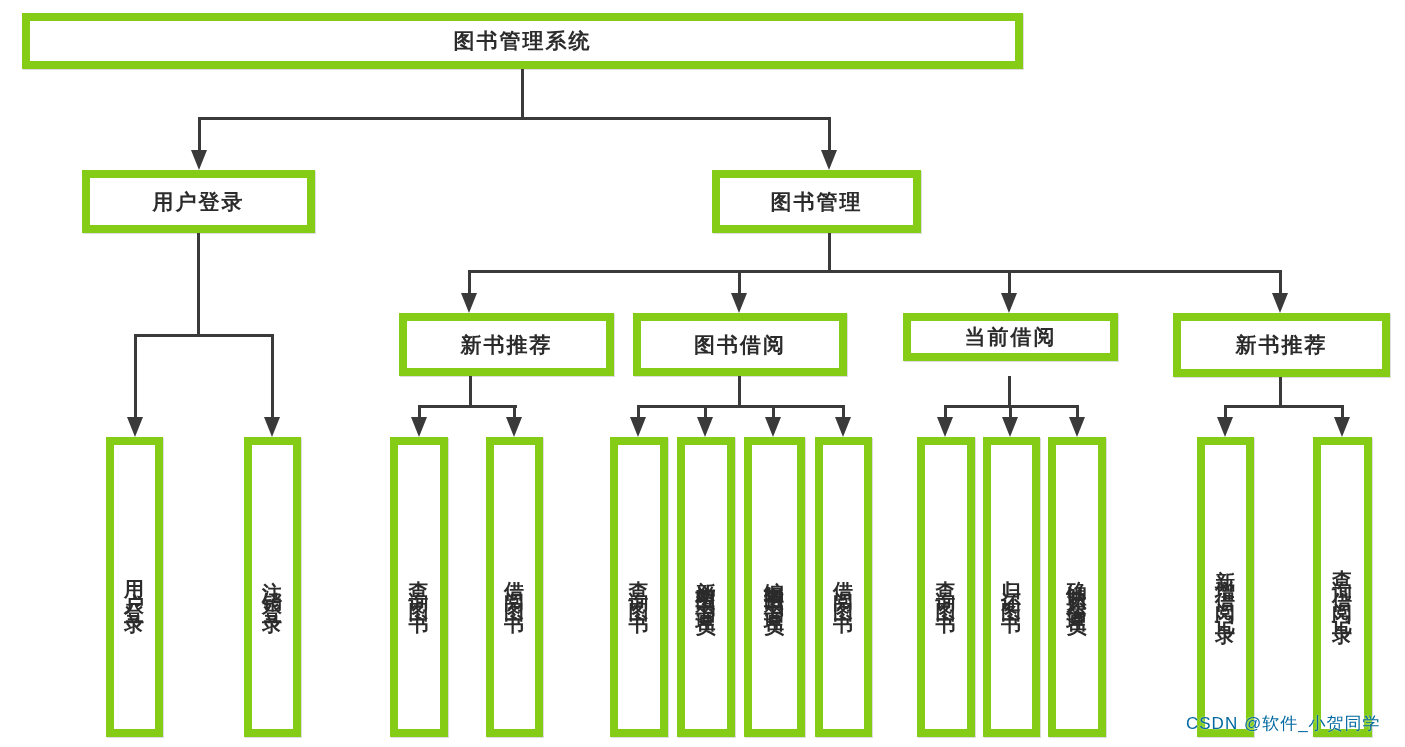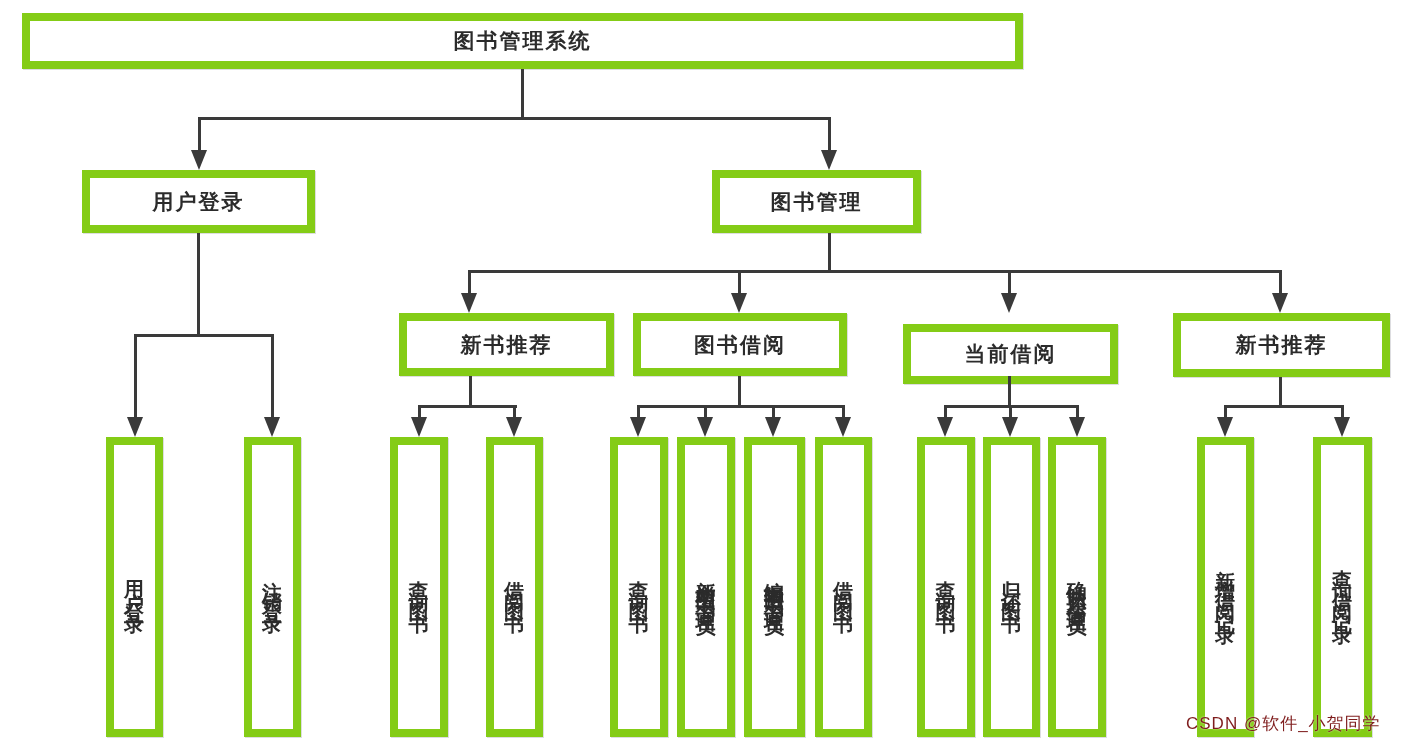--- a/index.html
+++ b/index.html
@@ -28,21 +28,21 @@
   .v,.h{position:absolute;background:#3a3a3a;}
   .v{width:3px;}
   .h{height:3px;}
   .ah{
     position:absolute;width:0;height:0;
     border-left:8px solid transparent;border-right:8px solid transparent;
     border-top:20px solid #3a3a3a;
   }
   .watermark{
     position:absolute;left:1186px;top:712px;z-index:10;
-    font-size:17px;letter-spacing:1px;color:#7f1d1d;white-space:nowrap;
+    font-size:17px;letter-spacing:1px;color:#0369a1;white-space:nowrap;
     text-shadow:0 0 2px rgba(255,255,255,0.8);
   }
 </style>
 </head>
 <body>
 
 <div class="box" style="left:22px;top:13px;width:1001px;height:56px;">
   <span class="hlabel">图书管理系统</span>
 </div>
 
@@ -55,21 +55,21 @@
 </div>
 
 <div class="box" style="left:363px;top:313px;width:215px;height:63px;margin-left:36px;">
   <span class="hlabel">新书推荐</span>
 </div>
 
 <div class="box" style="left:633px;top:313px;width:214px;height:63px;">
   <span class="hlabel">图书借阅</span>
 </div>
 
-<div class="box" style="left:903px;top:324px;width:215px;height:60px;">
+<div class="box" style="left:903px;top:313px;width:215px;height:48px;">
   <span class="hlabel">当前借阅</span>
 </div>
 
 <div class="box" style="left:1173px;top:313px;width:217px;height:64px;">
   <span class="hlabel">新书推荐</span>
 </div>
 
 <div class="box leaf" style="left:106px;top:437px;width:57px;height:300px;">
   <span class="vlabel">用户登录</span>
 </div>

